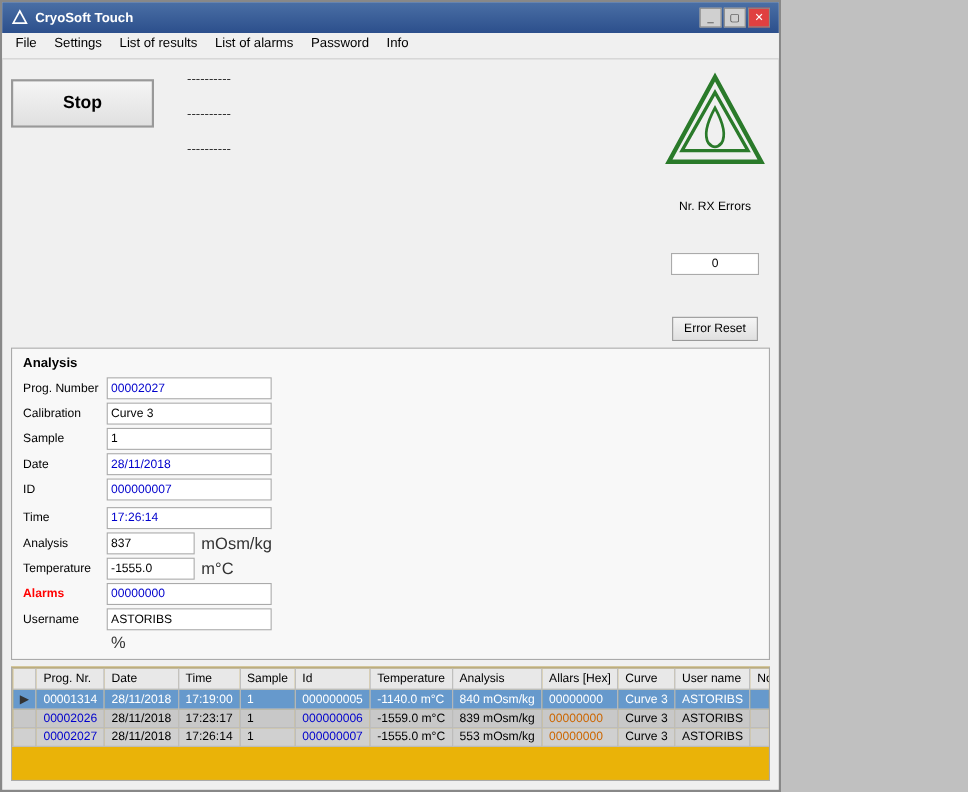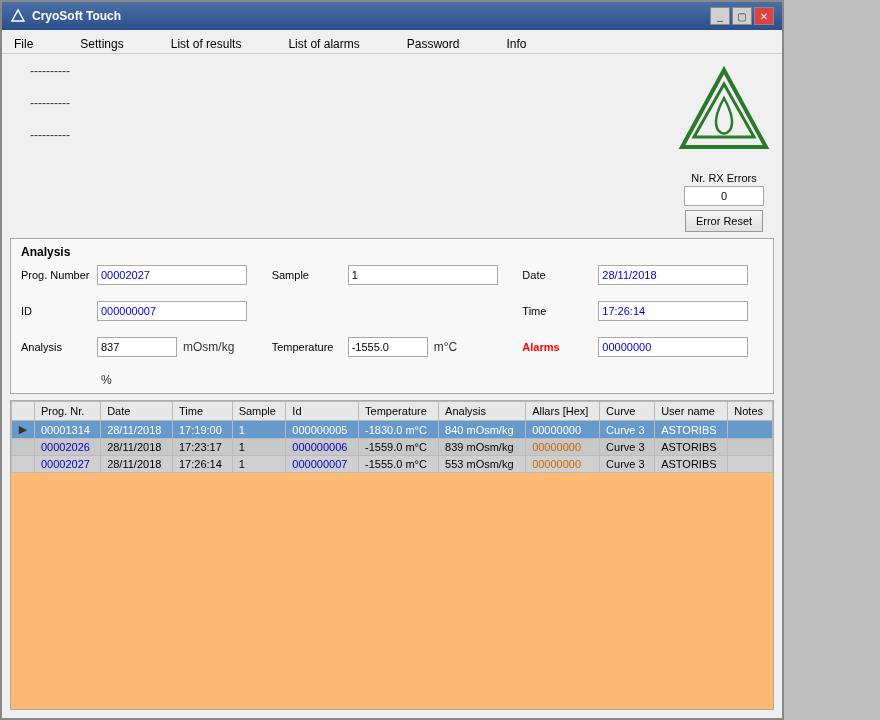--- a/index.html
+++ b/index.html
@@ -5,21 +5,21 @@
     * { box-sizing: border-box; margin: 0; padding: 0; }
     body {
       font-family: 'Segoe UI', Tahoma, Arial, sans-serif;
       font-size: 12px;
       background: #c0c0c0;
       width: 880px;
       height: 720px;
       overflow: hidden;
     }
     .window {
-      width: 784px;
+      width: 710px;
       height: 720px;
       background: #f0f0f0;
       border: 2px solid #888;
       display: flex;
       flex-direction: column;
     }
     .title-bar {
       background: linear-gradient(to bottom, #4a6fa5, #2c4f8c);
       color: white;
       height: 28px;
@@ -56,25 +56,24 @@
       justify-content: center;
       font-size: 10px;
       cursor: pointer;
       color: #333;
     }
     .title-btn.close { background: #e04040; color: white; }
     .menu-bar {
       background: #f0f0f0;
       border-bottom: 1px solid #ccc;
       display: flex;
-      align-items: flex-end;
+      align-items: flex-start;
       height: 24px;
       padding: 0 4px;
       flex-shrink: 0;
-      gap: 31px;
     }
     .menu-item {
       padding: 2px 8px;
       cursor: pointer;
       font-size: 12px;
       color: #000;
     }
     .content {
       flex: 1;
       padding: 8px;
@@ -171,28 +170,29 @@
       border: 1px solid #aaa;
       background: white;
       padding: 0 3px;
       font-size: 11px;
       min-width: 80px;
     }
     .field-input.blue-text {
       color: #0000cc;
     }
     .field-unit {
-      font-size: 12px;
+      font-size: 15px;
       color: #333;
     }
     .rx-section {
       display: flex;
       flex-direction: column;
       align-items: center;
-      margin-top: 6px;
+      margin-top: 16px;
+      gap: 34px;
     }
     .rx-label {
       font-size: 11px;
       margin-bottom: 2px;
     }
     .rx-input {
       width: 80px;
       height: 20px;
       border: 1px solid #aaa;
       text-align: center;
@@ -201,21 +201,21 @@
     }
     .error-reset-btn {
       padding: 4px 10px;
       font-size: 11px;
       background: linear-gradient(to bottom, #f5f5f5, #e0e0e0);
       border: 1px solid #999;
       cursor: pointer;
     }
     .table-section {
       flex: 1;
-      background: #fdba74;
+      background: #eab308;
       border: 1px solid #aaa;
       overflow: hidden;
     }
     .data-table {
       width: 100%;
       border-collapse: collapse;
       font-size: 11px;
     }
     .data-table thead tr {
       background: #e8e8e8;
@@ -269,20 +269,23 @@
     <span class="menu-item">List of results</span>
     <span class="menu-item">List of alarms</span>
     <span class="menu-item">Password</span>
     <span class="menu-item">Info</span>
   </div>
 
   <div class="content">
 
     <div class="top-section">
 
+      <div style="display:flex;flex-direction:column;align-items:flex-start;">
+        <button class="stop-btn">Stop</button>
+      </div>
 
 
       <div class="dashes-col">
         <span>----------</span>
         <span>----------</span>
         <span>----------</span>
       </div>
 
       <div style="flex:1;"></div>
 
@@ -296,25 +299,29 @@
         <div class="rx-section">
           <span class="rx-label">Nr. RX Errors</span>
           <input class="rx-input" type="text" value="0" readonly="" style="">
           <button class="error-reset-btn">Error Reset</button>
         </div>
       </div>
     </div>
 
     <div class="analysis-section">
       <div class="analysis-title">Analysis</div>
-      <div style="display:grid;grid-template-columns:1fr 1fr 1fr;gap:16px 10px;">
+      <div style="display:grid;grid-template-columns:1fr;gap:3px 10px;">
 
         <div class="field-row">
           <span class="field-label">Prog. Number</span>
           <input class="field-input blue-text" type="text" value="00002027" readonly="" style="">
+        </div>
+        <div class="field-row">
+          <span class="field-label">Calibration</span>
+          <input class="field-input" type="text" value="Curve 3" readonly="" style="">
         </div>
         <div class="field-row">
           <span class="field-label">Sample</span>
           <input class="field-input" type="text" value="1" readonly="" style="">
         </div>
 
         <div class="field-row">
           <span class="field-label">Date</span>
           <input class="field-input blue-text" type="text" value="28/11/2018" readonly="" style="">
         </div>
@@ -335,20 +342,24 @@
         </div>
         <div class="field-row">
           <span class="field-label">Temperature</span>
           <input class="field-input" type="text" value="-1555.0" readonly="" style="width: 70px;">
           <span class="field-unit">m°C</span>
         </div>
 
         <div class="field-row">
           <span class="field-label red">Alarms</span>
           <input class="field-input blue-text" type="text" value="00000000" readonly="" style="">
+        </div>
+        <div class="field-row">
+          <span class="field-label">Username</span>
+          <input class="field-input" type="text" value="ASTORIBS" readonly="" style="">
         </div>
         <div class="field-row">
           <span class="field-unit" style="margin-left:80px;">%</span>
         </div>
 
       </div>
     </div>
 
     <div class="table-section">
       <table class="data-table">
@@ -369,21 +380,21 @@
           </tr>
         </thead>
         <tbody id="table-body">
         <tr style="background: rgb(102, 153, 204); color: white;">
     <td class="row-indicator">▶</td>
     <td style="color:white">00001314</td>
     <td>28/11/2018</td>
     <td>17:19:00</td>
     <td>1</td>
     <td style="color:white">000000005</td>
-    <td>-1830.0 m°C</td>
+    <td>-1140.0 m°C</td>
     <td>840 mOsm/kg</td>
     <td style="color:white">00000000</td>
     <td>Curve 3</td>
     <td>ASTORIBS</td>
     <td></td>
   </tr>
             <tr>
     <td class="row-indicator"></td>
     <td style="color:#0000cc">00002026</td>
     <td>28/11/2018</td>

